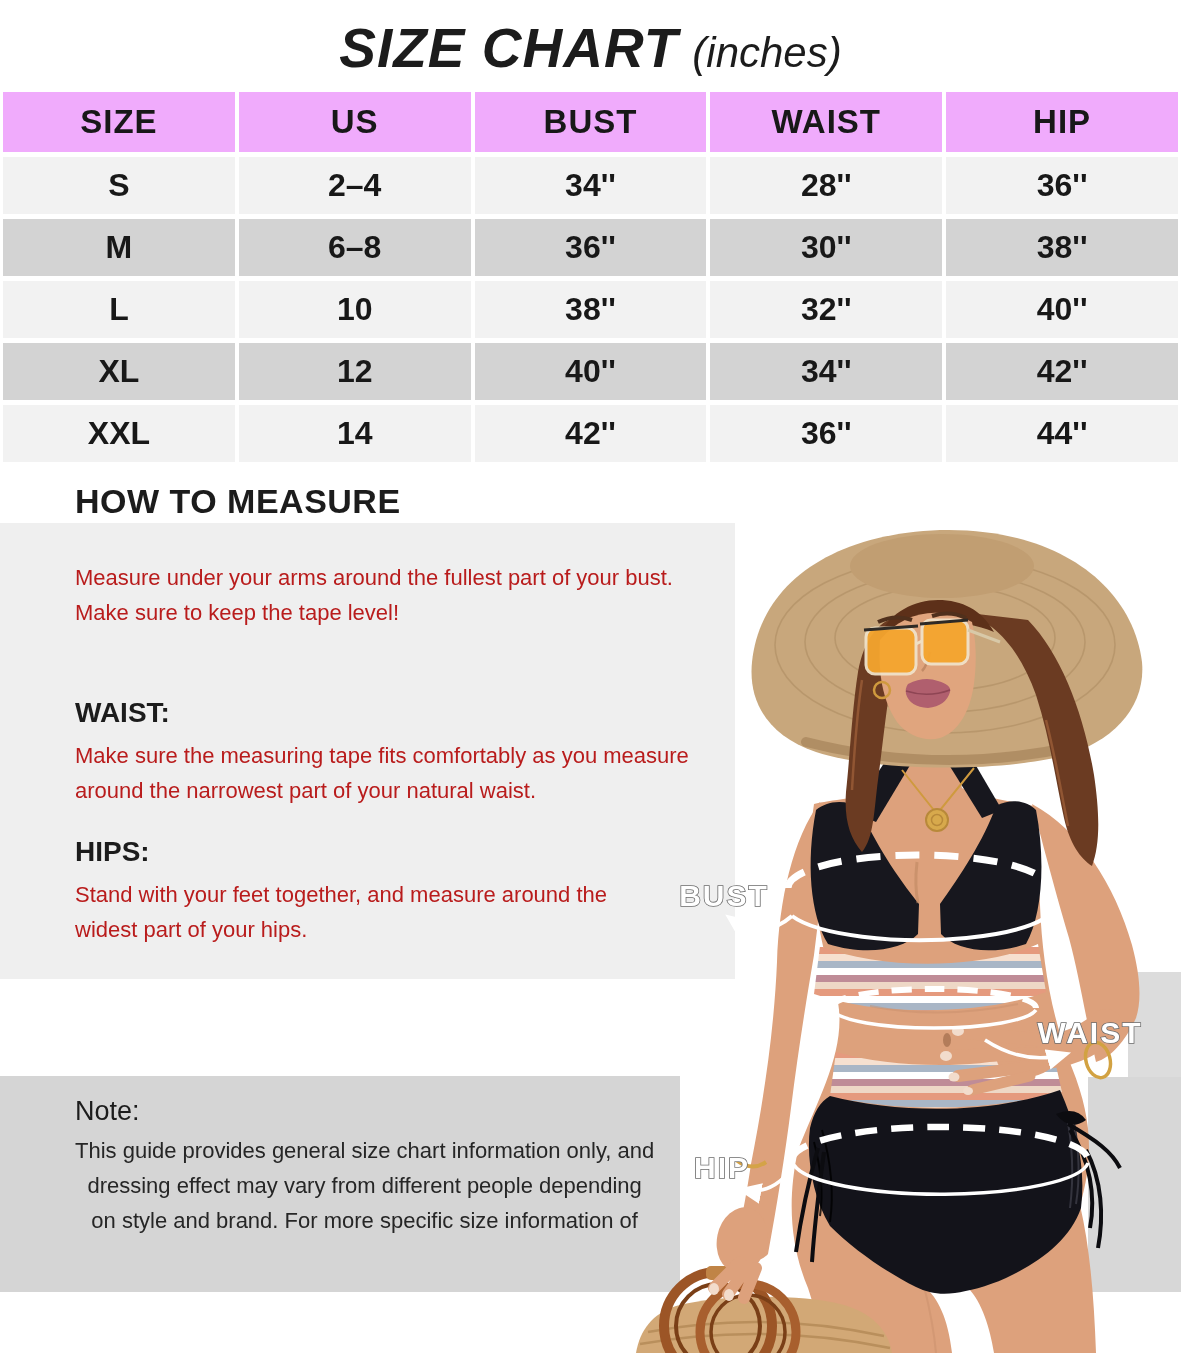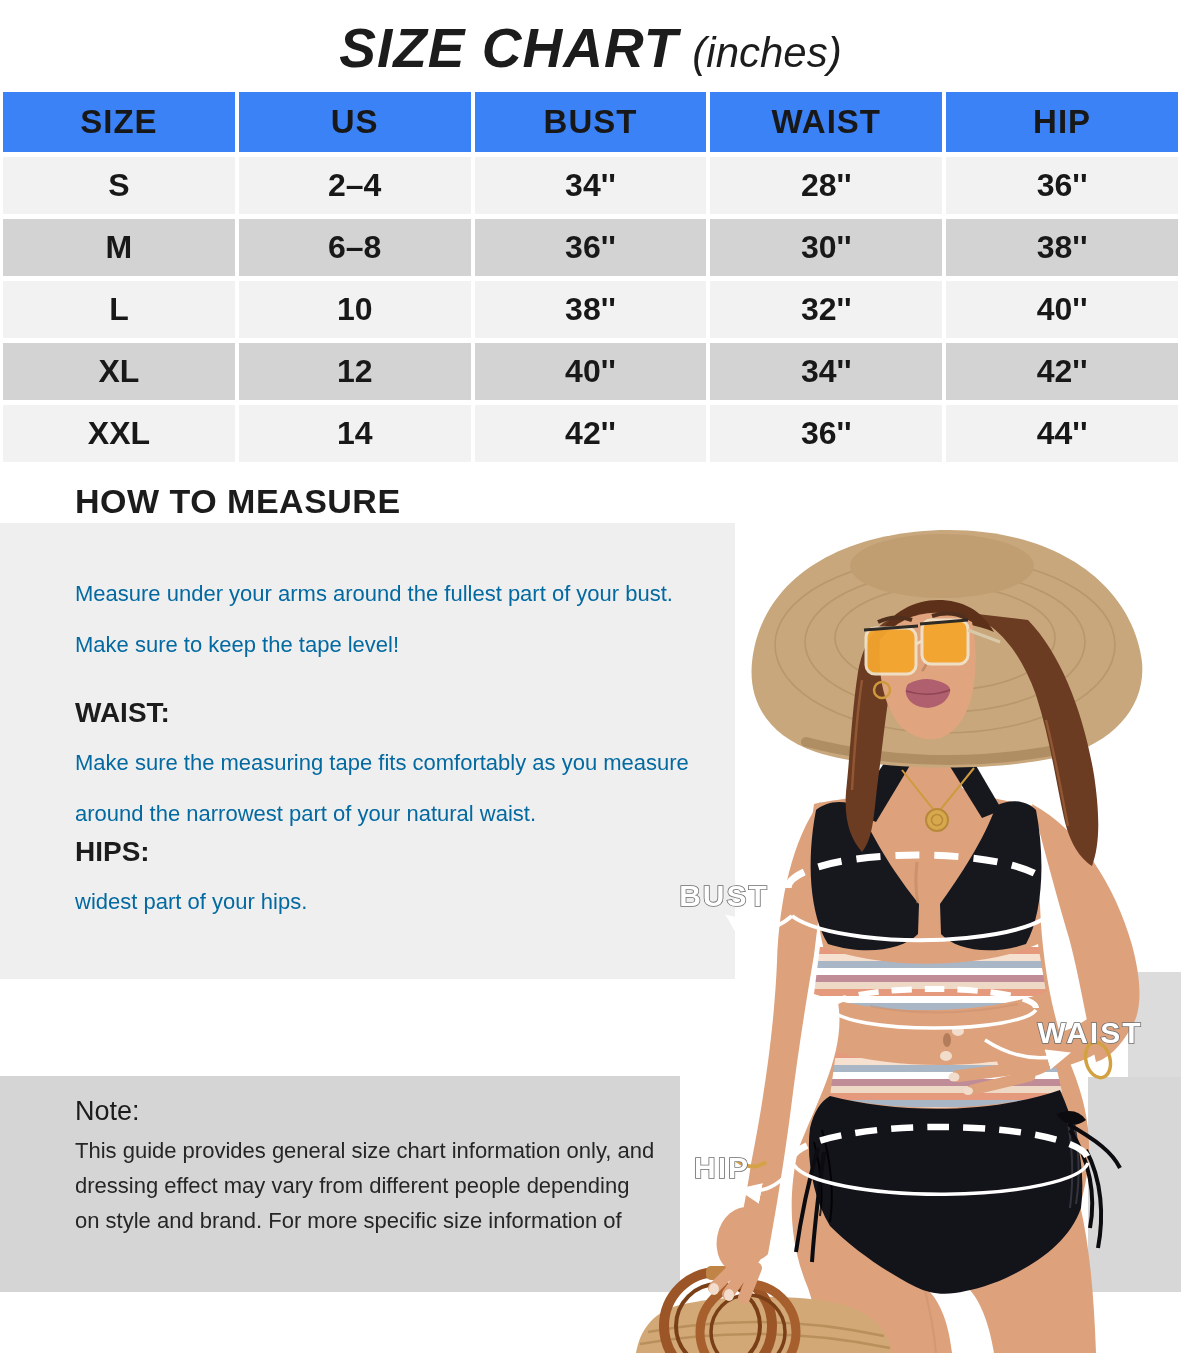--- a/index.html
+++ b/index.html
@@ -9,37 +9,37 @@
   .title{position:absolute;top:16px;left:0;width:100%;display:flex;justify-content:center;
          align-items:baseline;gap:14px;white-space:nowrap;font-style:italic;}
   .title .main{font-size:55px;font-weight:700;letter-spacing:1px;}
   .title .suffix{font-size:42px;font-weight:400;}
   
   .size-table{position:absolute;top:92px;left:3px;width:1175px;display:grid;
               grid-template-columns:repeat(5,1fr);grid-template-rows:60px 57px 57px 57px 57px 57px;
               row-gap:5px;column-gap:4px;}
   .size-table .cell{display:flex;align-items:center;justify-content:center;
                     font-size:32px;font-weight:700;color:#181818;}
-  .size-table .head{background:#3b82f6;font-size:33px;letter-spacing:1px;}
+  .size-table .head{background:#f0abfc;font-size:33px;letter-spacing:1px;}
   .row-light>.cell{background:#f2f2f2;}
   .row-dark>.cell{background:#d3d3d3;}
   .t-row{display:contents;}
   
   .htm-heading{position:absolute;left:75px;top:482px;font-size:34px;font-weight:700;letter-spacing:.5px;}
   .measure-panel{position:absolute;left:0;top:523px;width:1181px;height:456px;background:#efefef;}
   .m-section{position:absolute;left:75px;white-space:nowrap;}
   .m-label{font-size:28px;font-weight:700;margin-bottom:9px;}
-  .m-line{font-size:22px;line-height:35px;color:#0369a1;margin-top:16px;}
+  .m-line{font-size:22px;line-height:35px;color:#b91c1c;}
   .sec-bust{top:560px;}
   .sec-waist{top:697px;}
   .sec-hips{top:836px;}
   
   .note-panel{position:absolute;left:0;top:1076px;width:680px;height:216px;background:#d5d5d5;}
   .note-label{position:absolute;left:75px;top:1096px;font-size:27px;font-weight:400;}
-  .note-lines{position:absolute;left:75px;top:1133px;white-space:nowrap;}
+  .note-lines{position:absolute;left:75px;top:1133px;white-space:nowrap;text-align:center;}
   .note-line{font-size:22px;line-height:35px;color:#262626;}
   
   .photo{position:absolute;left:601px;top:515px;width:580px;height:838px;}
   .annot-label{font-size:30px;font-weight:700;letter-spacing:2px;fill:#ffffff;
                stroke:#6d6d6d;stroke-width:1.6px;paint-order:stroke;
                font-family:"Liberation Sans",sans-serif;}
 </style>
 </head>
 <body>
 
@@ -102,20 +102,21 @@
     <div class="m-line">Measure under your arms around the fullest part of your bust.</div>
     <div class="m-line">Make sure to keep the tape level!</div>
   </div>
   <div class="m-section sec-waist">
     <div class="m-label">WAIST:</div>
     <div class="m-line">Make sure the measuring tape fits comfortably as you measure</div>
     <div class="m-line">around the narrowest part of your natural waist.</div>
   </div>
   <div class="m-section sec-hips">
     <div class="m-label">HIPS:</div>
+    <div class="m-line">Stand with your feet together, and measure around the</div>
     <div class="m-line">widest part of your hips.</div>
   </div>
 
   <div class="note-panel"></div>
   <div class="note-label">Note:</div>
   <div class="note-lines">
     <div class="note-line">This guide provides general size chart information only, and</div>
     <div class="note-line">dressing effect may vary from different people depending</div>
     <div class="note-line">on style and brand. For more specific size information of</div>
   </div>

